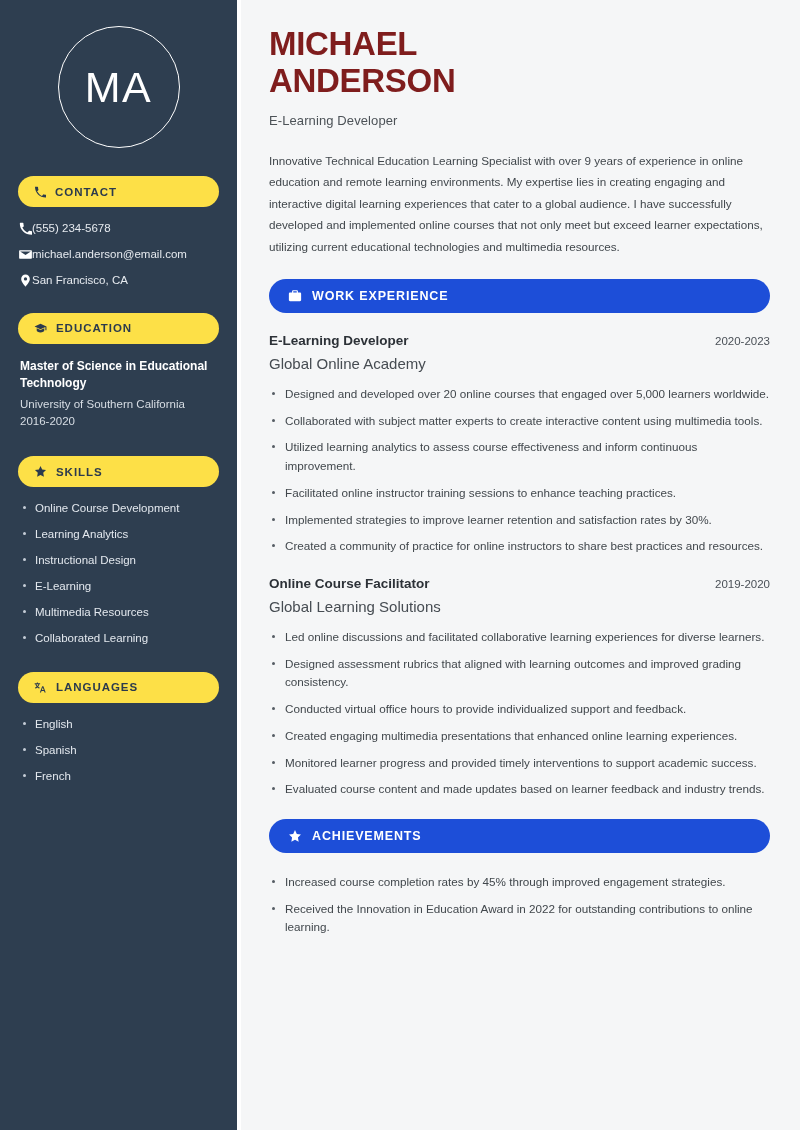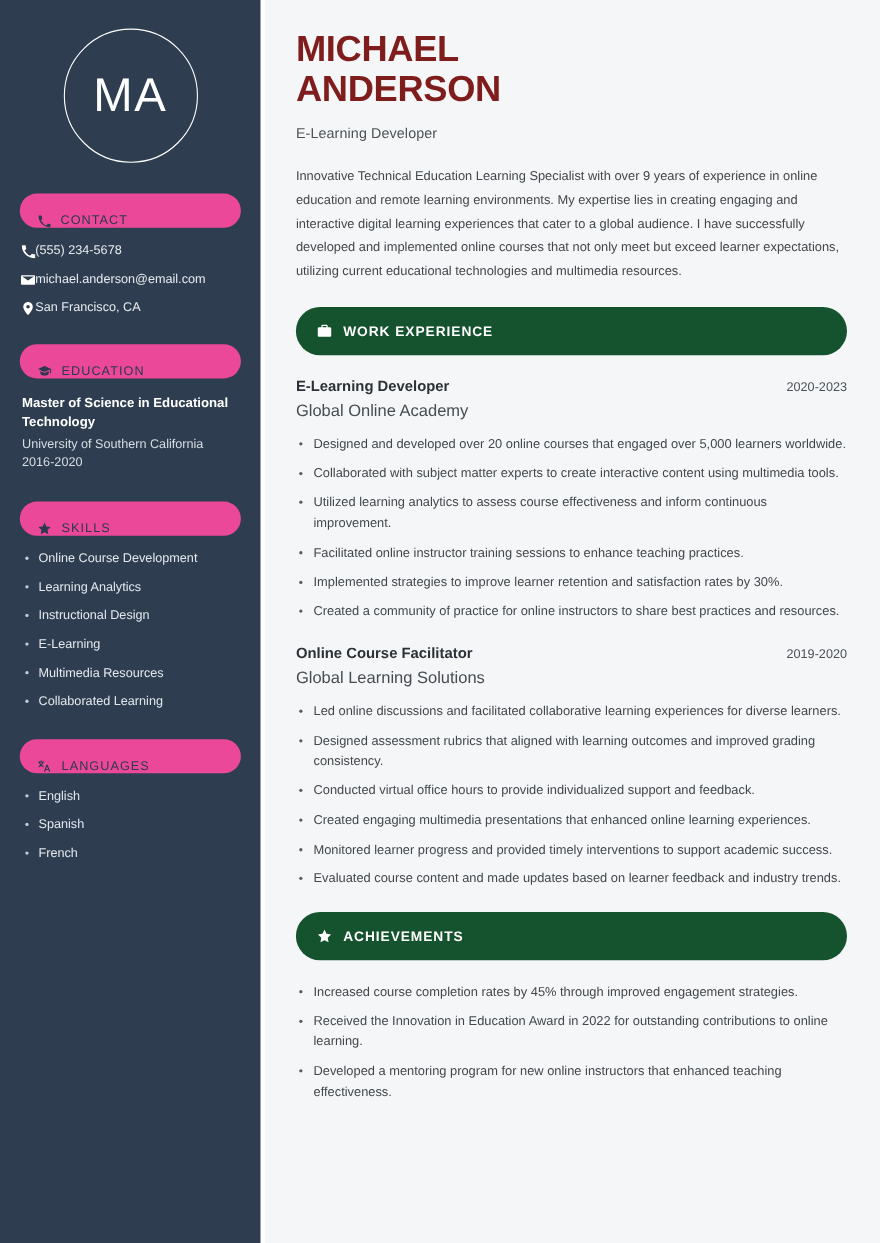--- a/index.html
+++ b/index.html
@@ -46,30 +46,30 @@
     justify-content: center;
     color: #ffffff;
     font-size: 43px;
     font-weight: 300;
     letter-spacing: 1.5px;
     line-height: 1;
   }
 
   
   .pill {
-    background: #ec4899;
+    background: #fde047;
     color: #2b3a4d;
     border-radius: 999px;
     height: 31px;
     display: flex;
-    align-items: flex-end;
+    align-items: center;
     gap: 9px;
     padding: 0 16px;
     font-size: 11.5px;
-    font-weight: 400;
+    font-weight: 700;
     letter-spacing: 0.95px;
     margin-bottom: 14px;
   }
   .pill .ico { display: flex; align-items: center; }
   .pill .ico svg { display: block; }
 
   .contact-list { margin-bottom: 25px; }
   .contact-row {
     display: flex;
     align-items: center;
@@ -150,24 +150,24 @@
 
   .summary {
     font-size: 11.7px;
     color: #41474c;
     line-height: 1.83;
     margin-bottom: 22px;
   }
 
   
   .bar {
-    background: #14532d;
+    background: #1d4ed8;
     color: #ffffff;
     border-radius: 999px;
-    height: 44px;
+    height: 34px;
     display: flex;
     align-items: center;
     gap: 10px;
     padding: 0 19px;
     font-size: 12.5px;
     font-weight: 700;
     letter-spacing: 0.85px;
     margin-bottom: 20px;
   }
   .bar .ico { display: flex; align-items: center; }
@@ -378,18 +378,17 @@
         <svg width="14" height="14" viewBox="0 0 24 24" fill="#ffffff">
           <path d="M12 1.8l3.1 6.6 7.1 1-5.2 5.1 1.3 7.2L12 18.3 5.7 21.7 7 14.5 1.8 9.4l7.1-1L12 1.8z"></path>
         </svg>
       </span>
       <span>ACHIEVEMENTS</span>
     </div>
 
     <ul class="bullets achv-wrap">
       <li>Increased course completion rates by 45% through improved engagement strategies.</li>
       <li>Received the Innovation in Education Award in 2022 for outstanding contributions to online learning.</li>
-      <li>Developed a mentoring program for new online instructors that enhanced teaching effectiveness.</li>
     </ul>
 
   </main>
 
 </div>
 
 </body></html>

